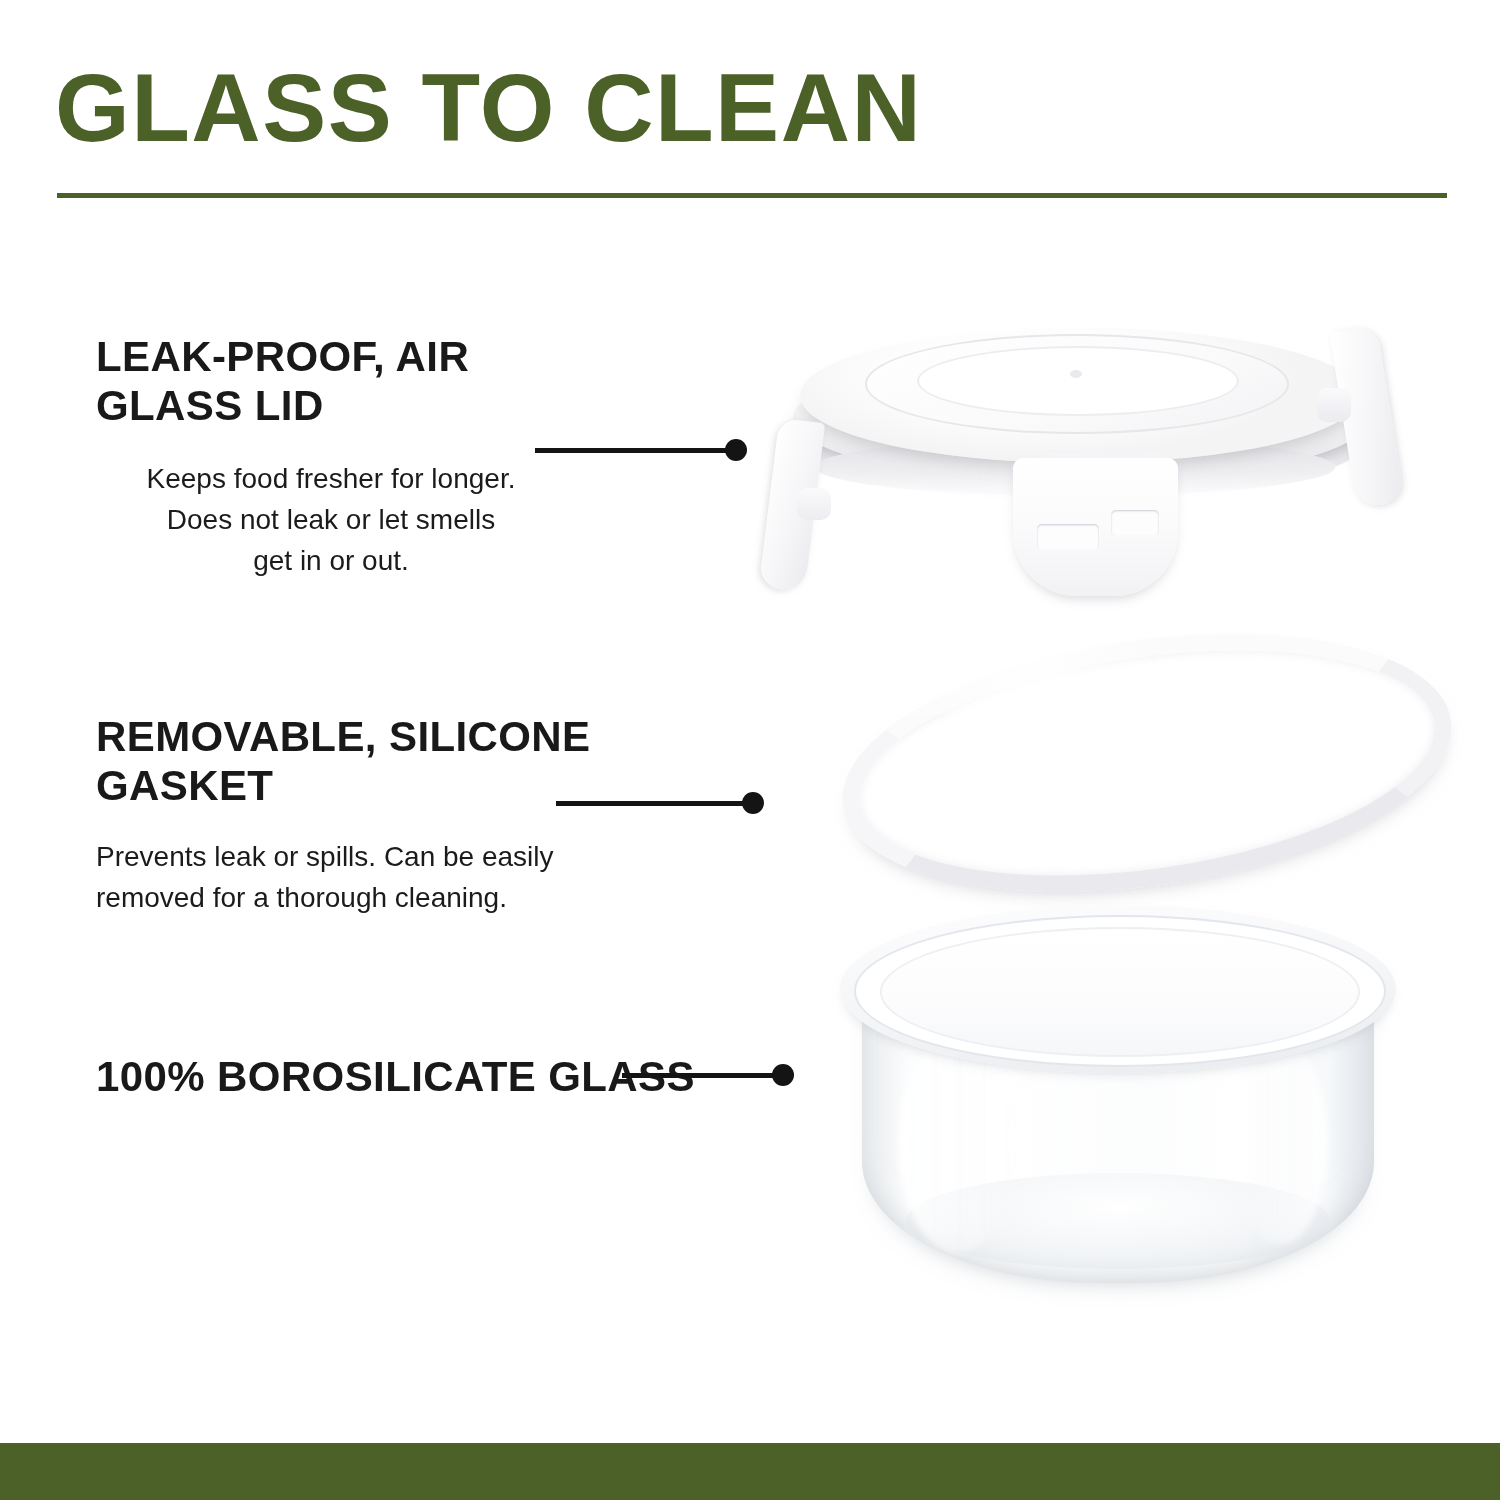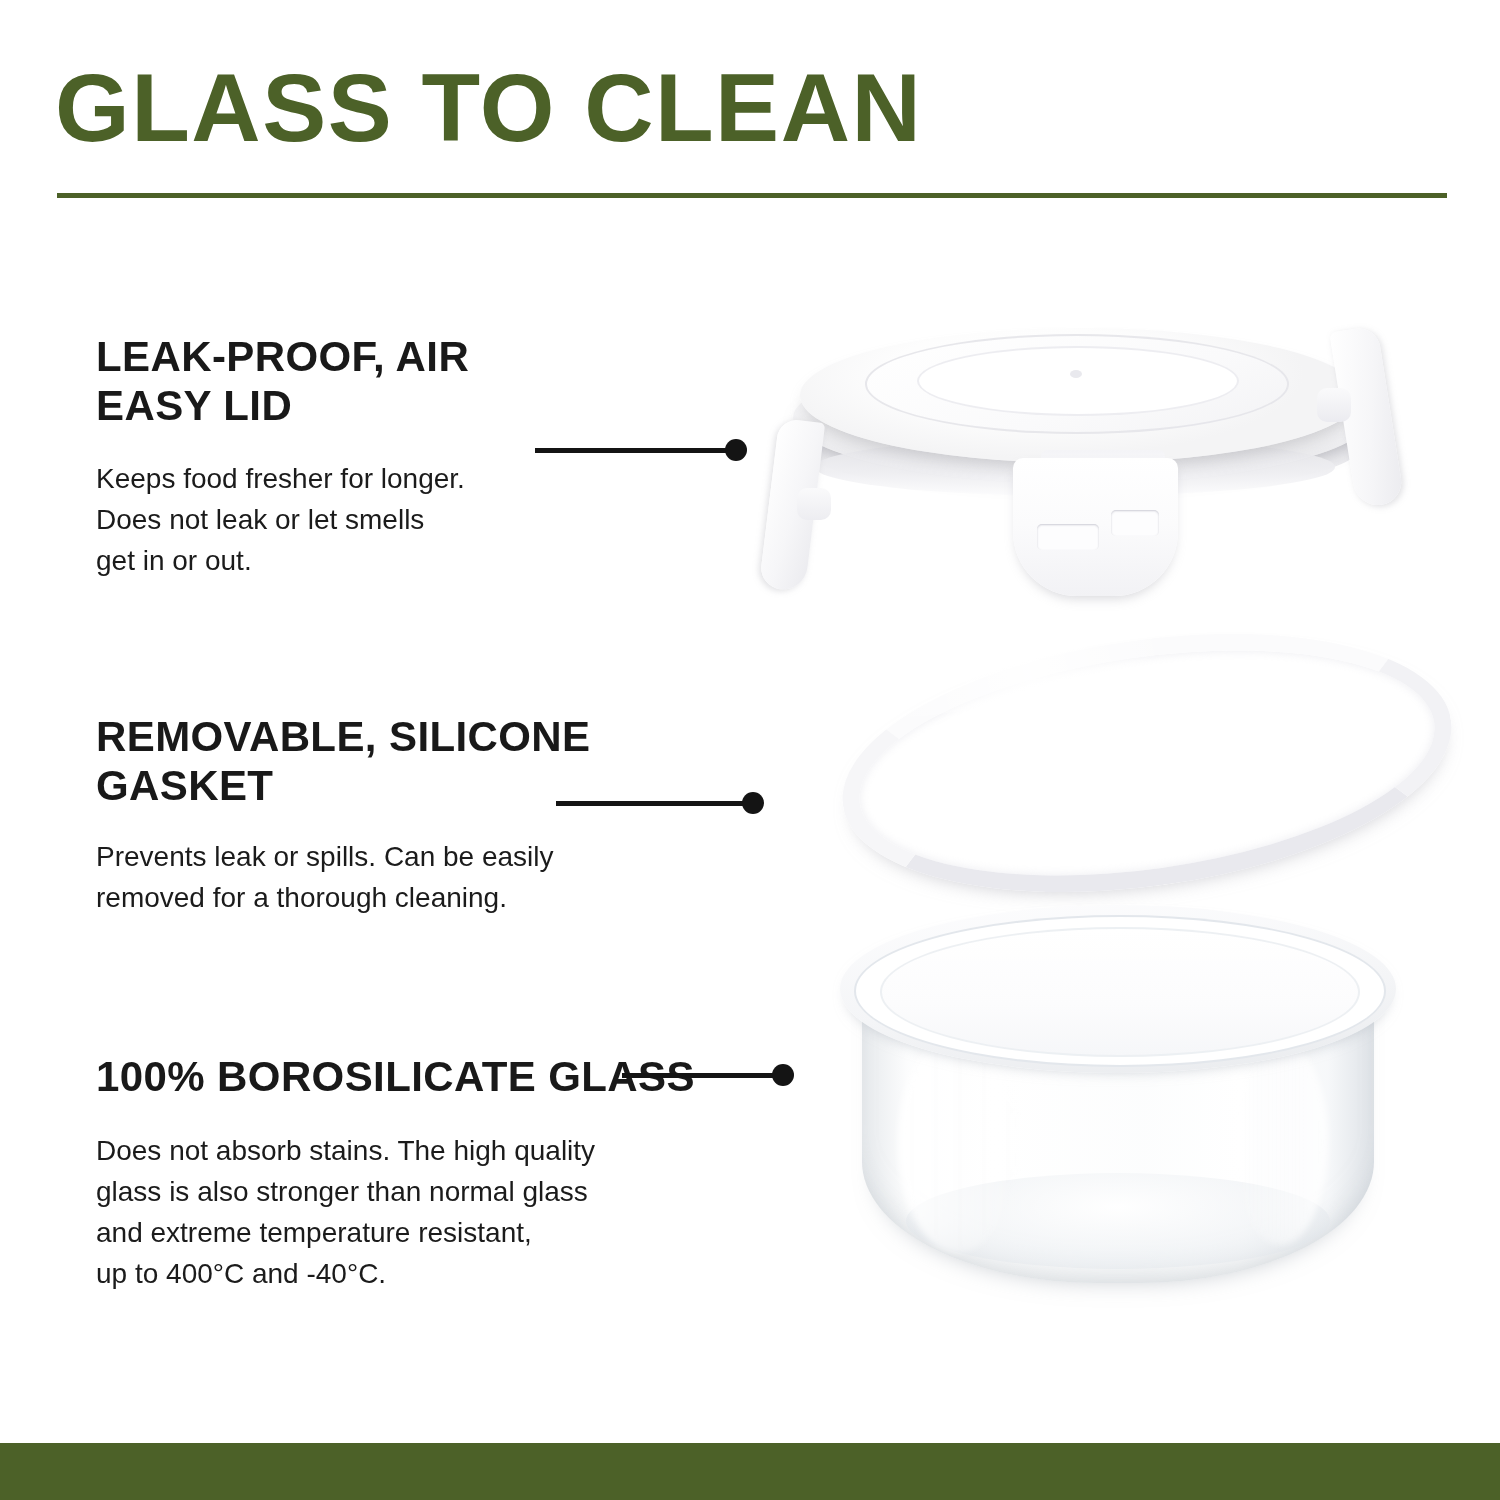--- a/index.html
+++ b/index.html
@@ -50,21 +50,21 @@
   }
   .feature .f-body{
     font-size:28px;
     font-weight:400;
     line-height:1.46;
     color:#1b1b1b;
     margin:0;
     white-space:pre-line;
   }
   #feature-1{left:96px; top:332px; width:470px;}
-  #feature-1 .f-body{margin-top:29px;}
+  #feature-1 .f-body{margin-top:29px;text-align:center;}
   #feature-2{left:96px; top:712px; width:560px;}
   #feature-2 .f-body{margin-top:27px;}
   #feature-3{left:96px; top:1052px; width:600px;}
   #feature-3 .f-body{margin-top:30px;}
 
   
   .connector{position:absolute;height:22px;}
   .connector .c-line{
     position:absolute;left:0;top:9px;height:5px;background:#141414;
   }
@@ -265,21 +265,21 @@
 </style>
 </head>
 <body>
 
 <div id="page">
 
   <div class="title">GLASS TO CLEAN</div>
   <div class="title-rule"></div>
 
   <div class="feature" id="feature-1">
-    <p class="f-head">LEAK-PROOF, AIR EASY LID</p>
+    <p class="f-head">LEAK-PROOF, AIR GLASS LID</p>
     <p class="f-body">Keeps food fresher for longer.
 Does not leak or let smells
 get in or out.</p>
   </div>
   <div class="connector" id="connector-1">
     <span class="c-line"></span>
     <span class="c-dot"></span>
   </div>
 
   <div class="feature" id="feature-2">
@@ -287,24 +287,20 @@
     <p class="f-body">Prevents leak or spills. Can be easily
 removed for a thorough cleaning.</p>
   </div>
   <div class="connector" id="connector-2">
     <span class="c-line"></span>
     <span class="c-dot"></span>
   </div>
 
   <div class="feature" id="feature-3">
     <p class="f-head">100% BOROSILICATE GLASS</p>
-    <p class="f-body">Does not absorb stains. The high quality
-glass is also stronger than normal glass
-and extreme temperature resistant,
-up to 400°C and -40°C.</p>
   </div>
   <div class="connector" id="connector-3">
     <span class="c-line"></span>
     <span class="c-dot"></span>
   </div>
 
   <div class="art" id="art-lid">
     <div class="lid-skirt"></div>
     <div class="lid-rim"></div>
     <div class="lid-gasket-band"></div>

